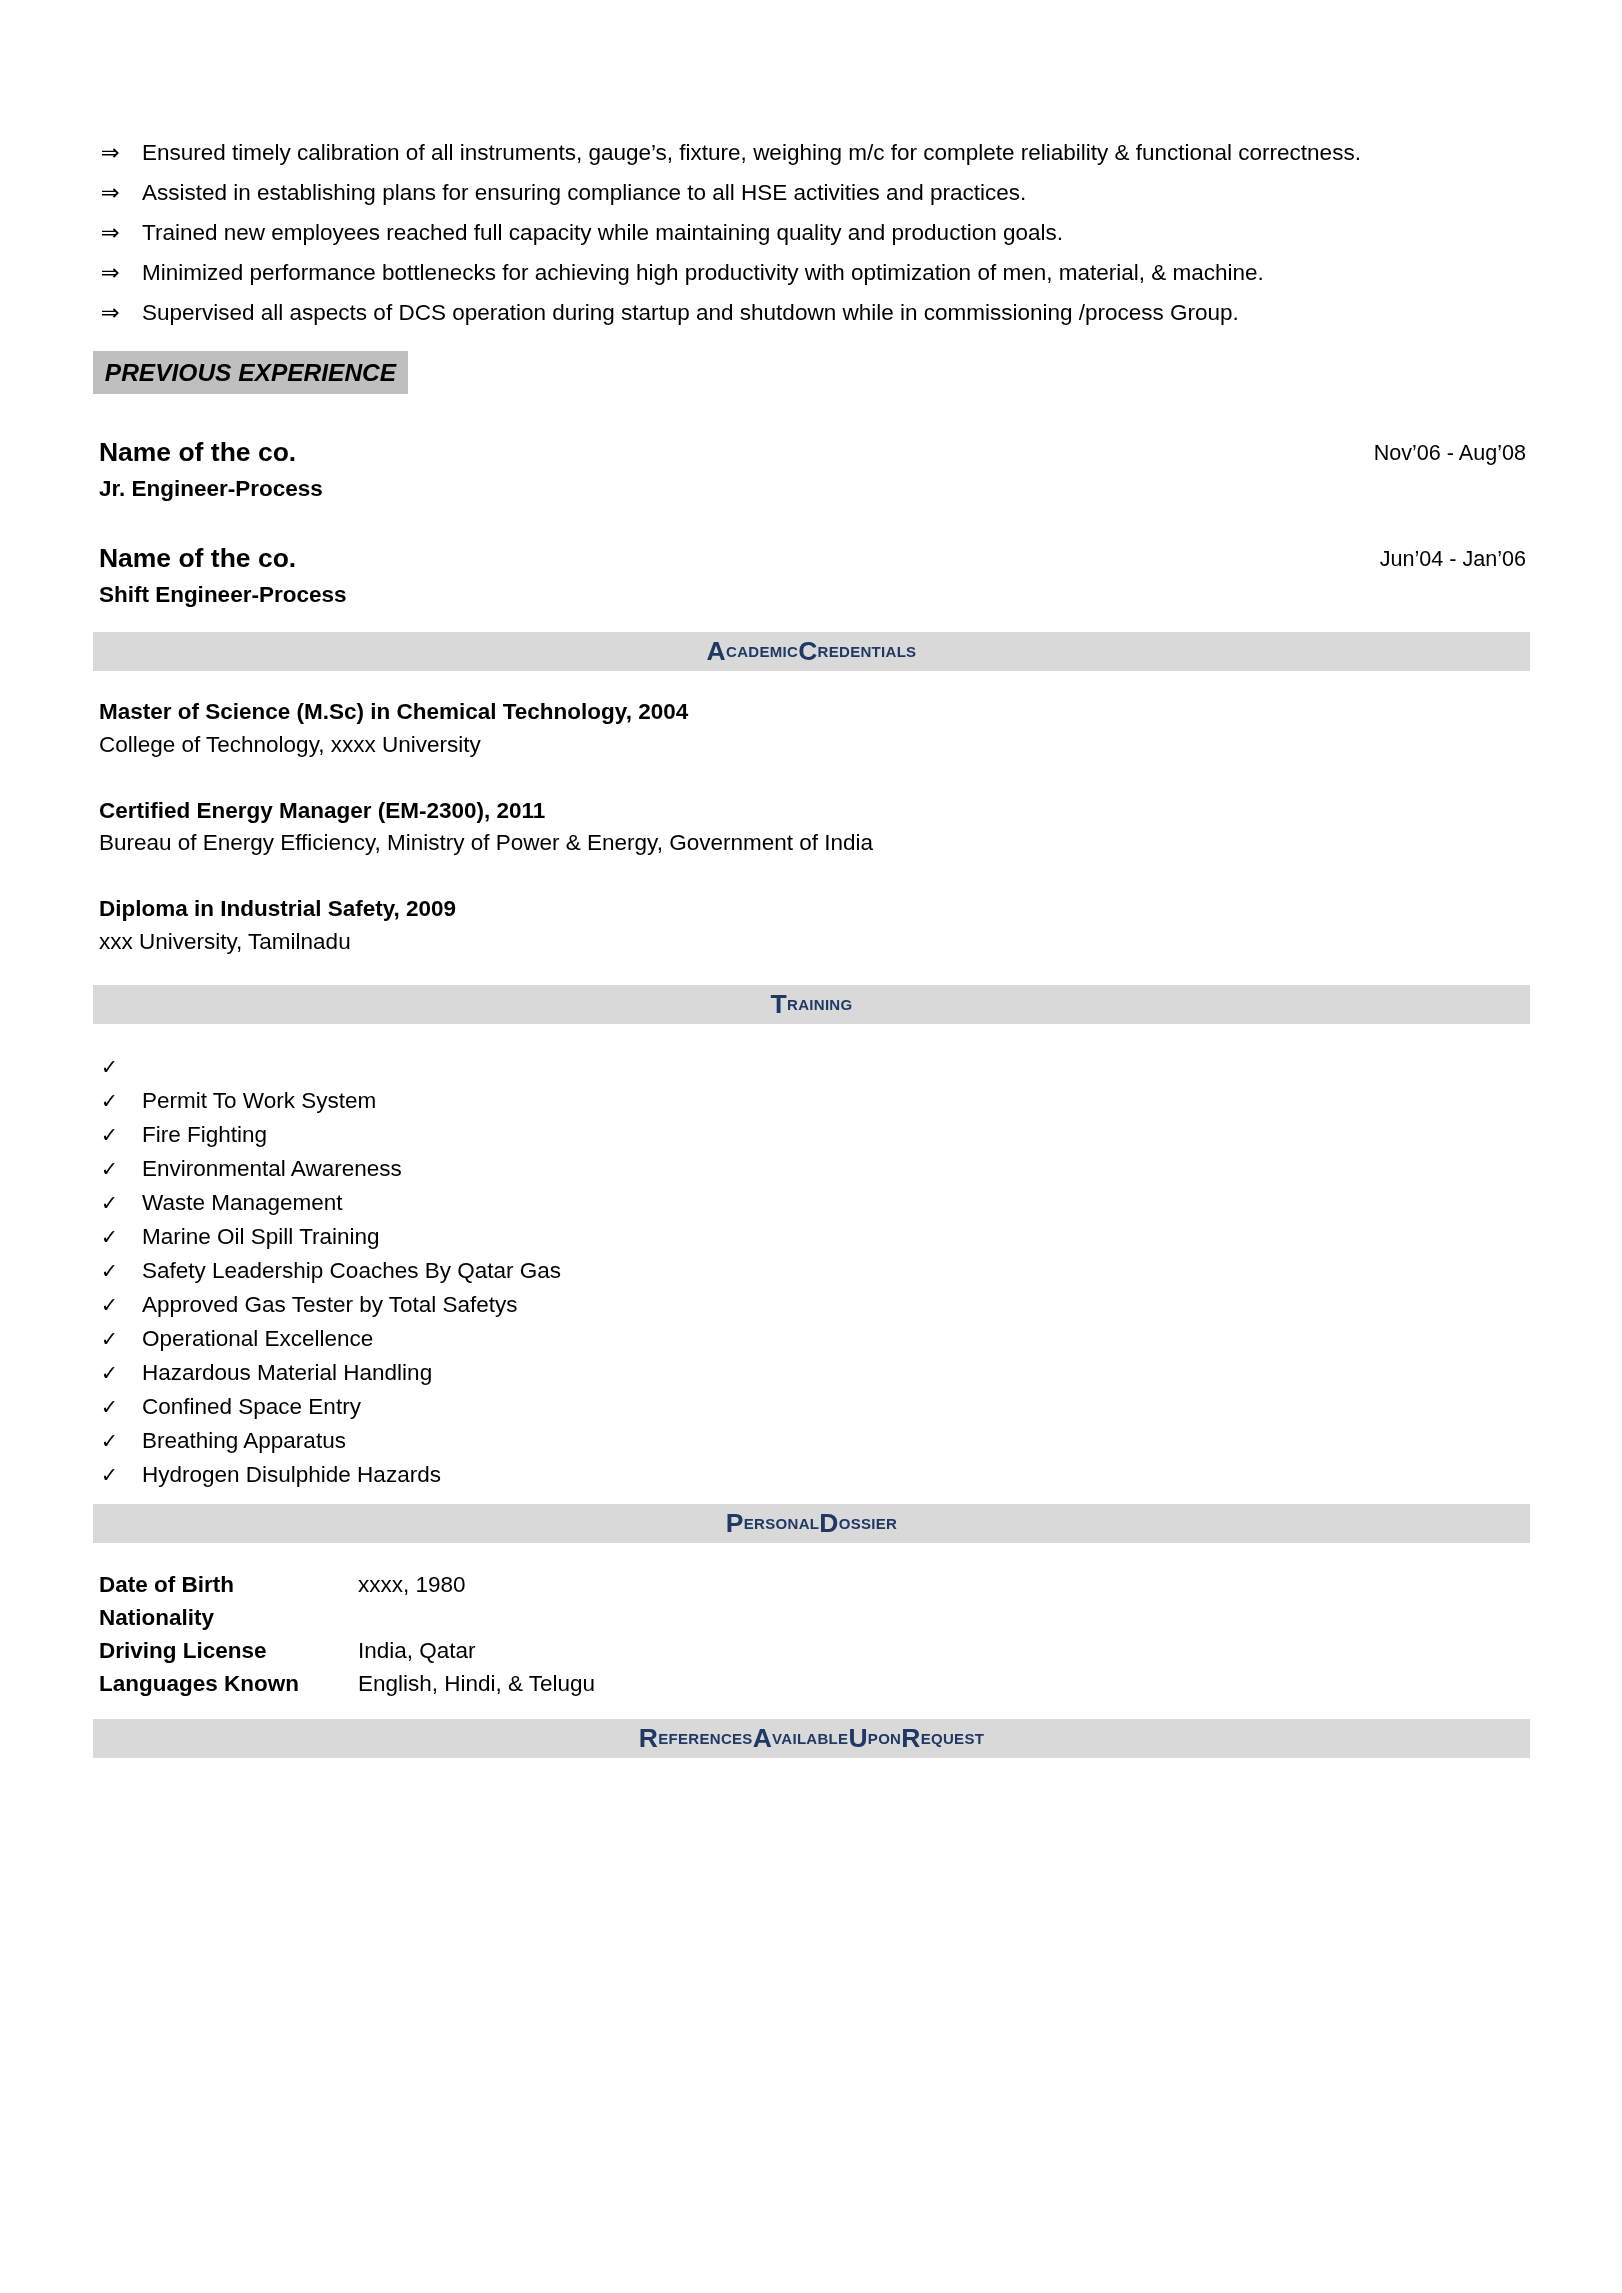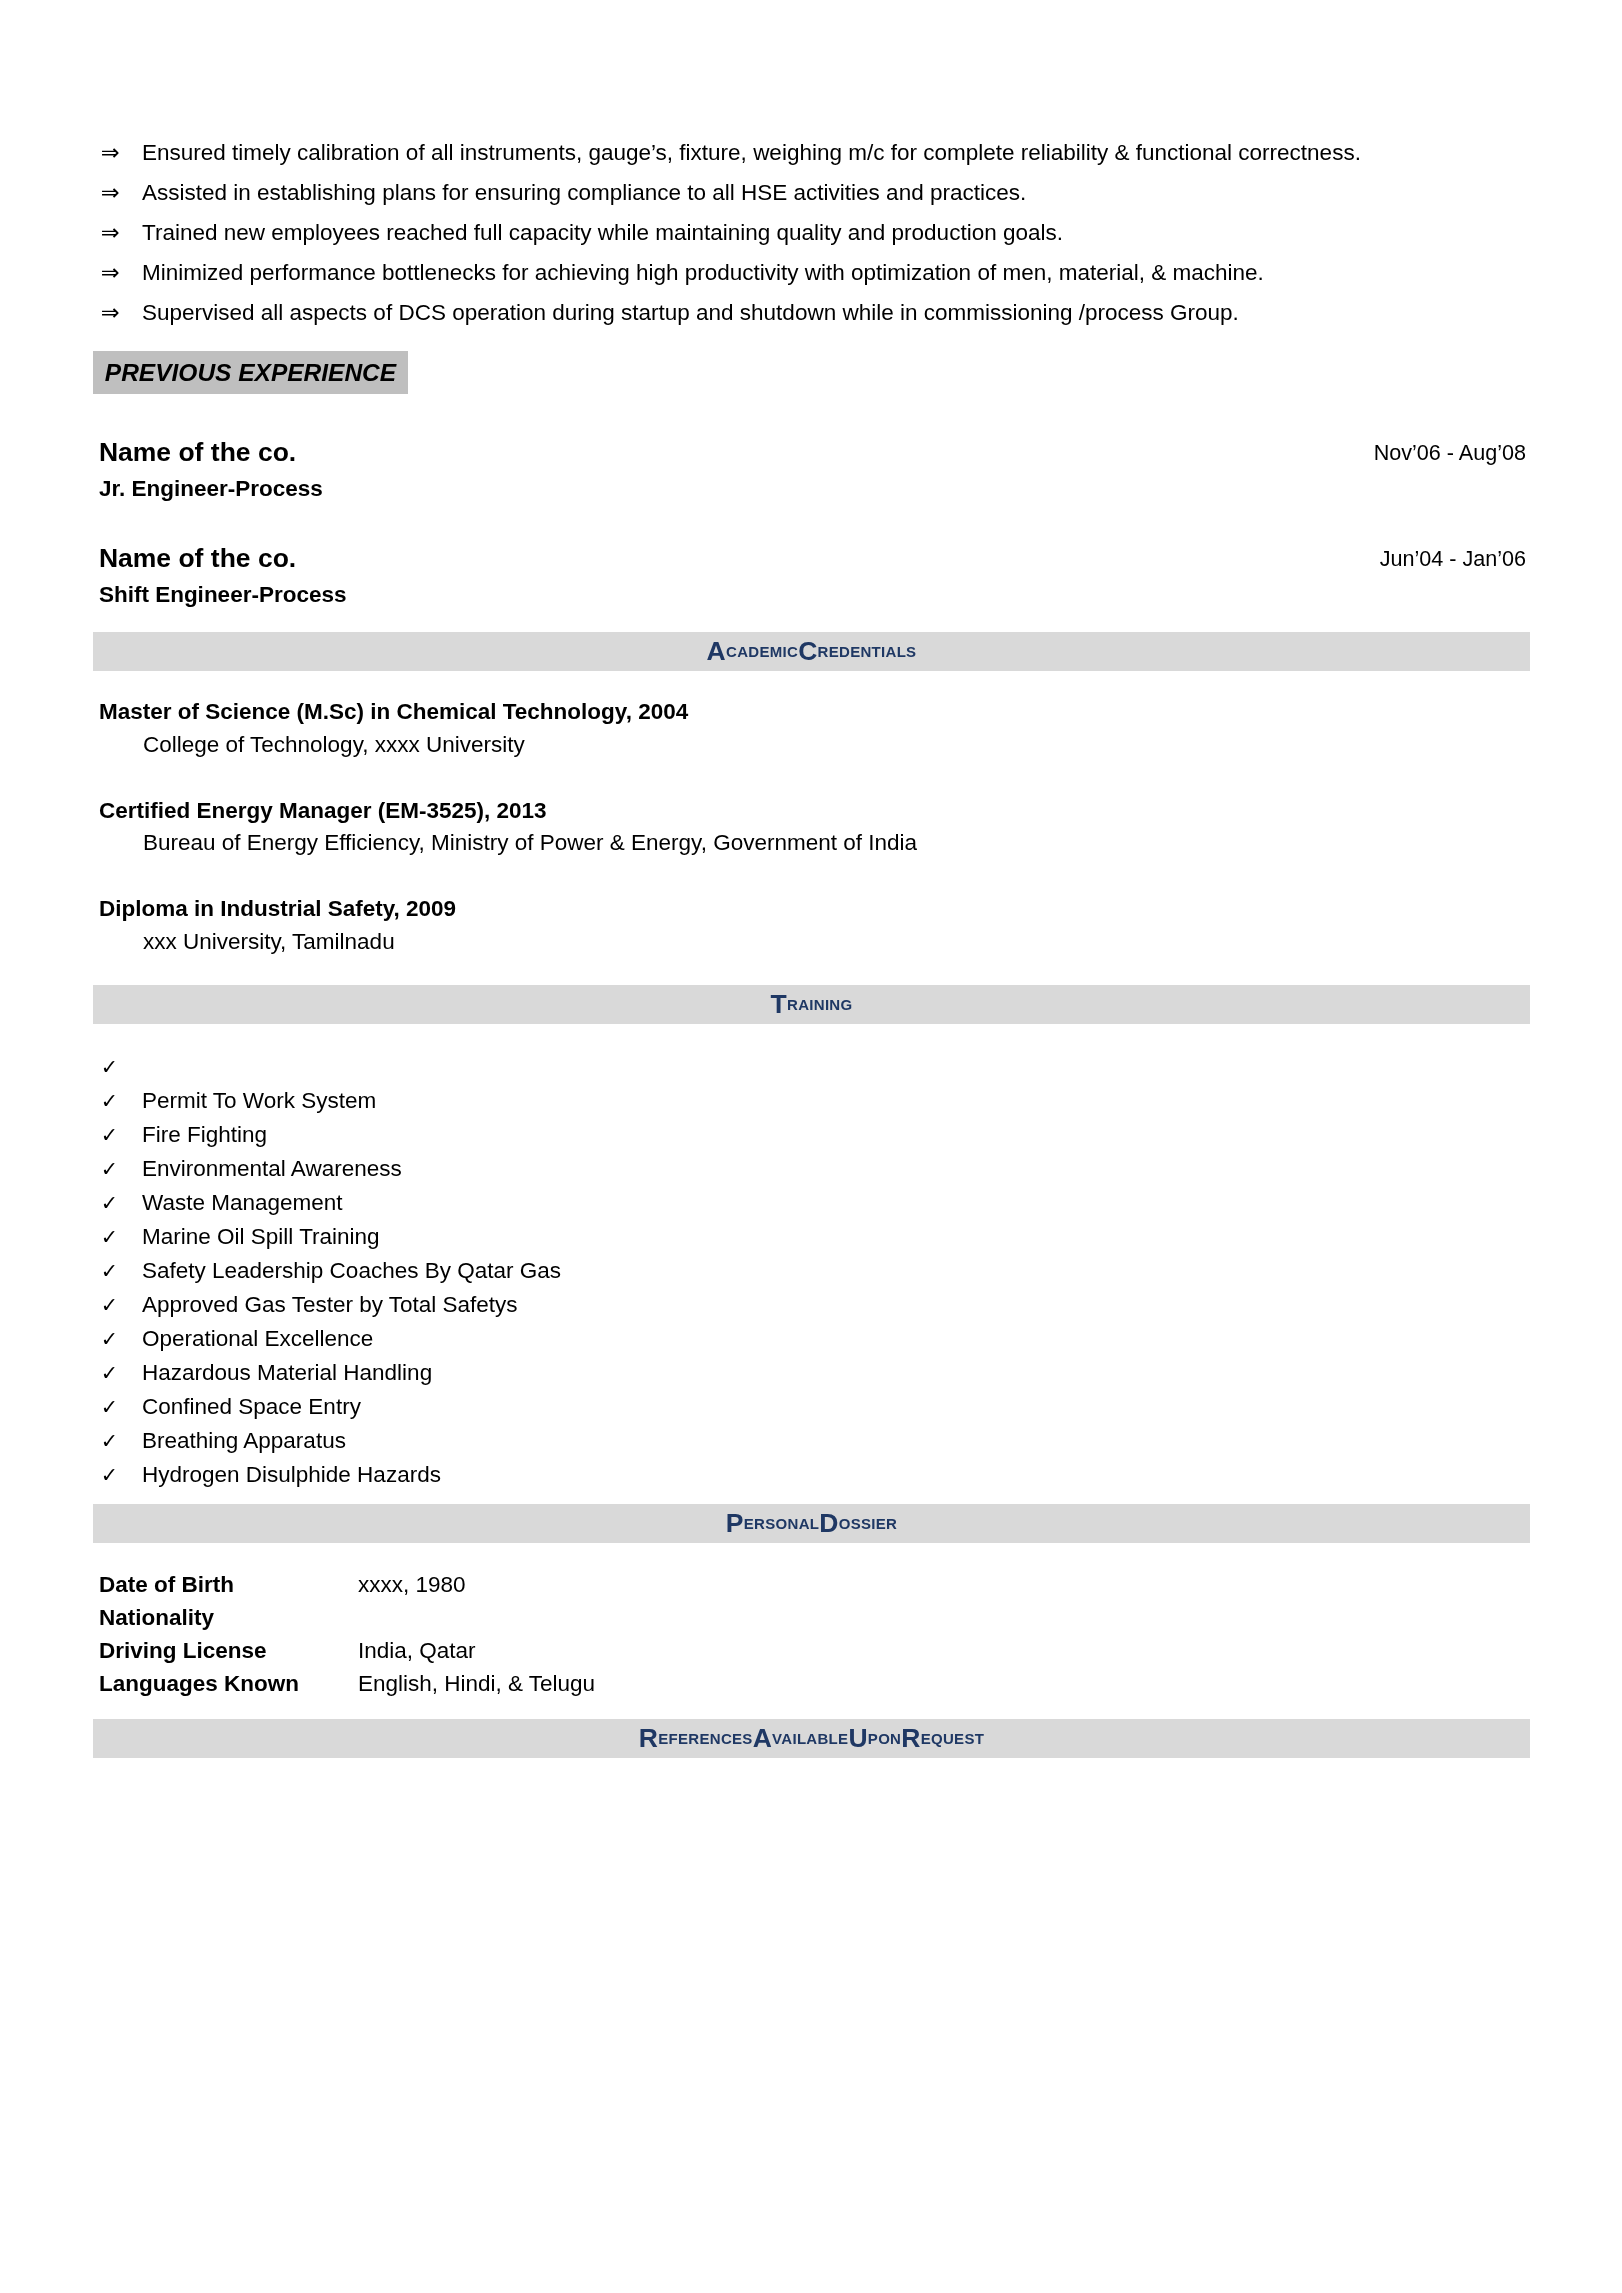--- a/index.html
+++ b/index.html
@@ -86,21 +86,21 @@
     font-weight:bold;
     letter-spacing:0.3px;
   }
   .sc-cap{font-size:26.5px;}
   .sc-rest{font-size:15px;}
 
   
   .cred{margin-top:25.5px;padding-left:5.9px;}
   .cred + .cred{margin-top:37px;}
   .degree{font-size:22.5px;font-weight:bold;line-height:29px;}
-  .institution{font-size:22.5px;line-height:29px;margin-top:3.9px;margin-left:44px;}
+  .institution{font-size:22.5px;line-height:29px;margin-top:3.9px;}
 
   
   .bar.training{margin-top:29px;}
   .train-list{margin-top:25.5px;}
   .train-item{
     display:flex;
     font-size:22.5px;
     line-height:34px;
   }
   .check-marker{
@@ -175,21 +175,21 @@
         <span class="sc-rest">CADEMIC</span> 
         <span class="sc-cap">C</span>
         <span class="sc-rest">REDENTIALS</span>
       </div>
 
     <section class="cred">
       <div class="degree">Master of Science (M.Sc) in Chemical Technology, 2004</div>
       <div class="institution">College of Technology, xxxx University</div>
     </section>
     <section class="cred">
-      <div class="degree">Certified Energy Manager (EM-3525), 2013</div>
+      <div class="degree">Certified Energy Manager (EM-2300), 2011</div>
       <div class="institution">Bureau of Energy Efficiency, Ministry of Power &amp; Energy, Government of India</div>
     </section>
     <section class="cred">
       <div class="degree">Diploma in Industrial Safety, 2009</div>
       <div class="institution">xxx University, Tamilnadu</div>
     </section>
 
     <div class="bar training smallcaps">
         <span class="sc-cap">T</span>
         <span class="sc-rest">RAINING</span>

